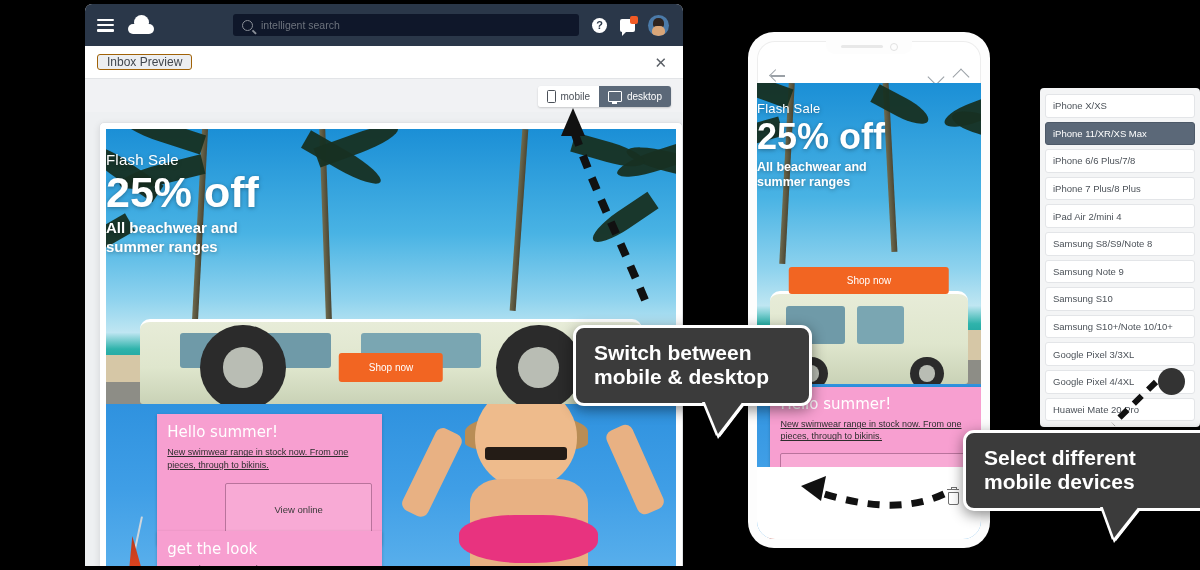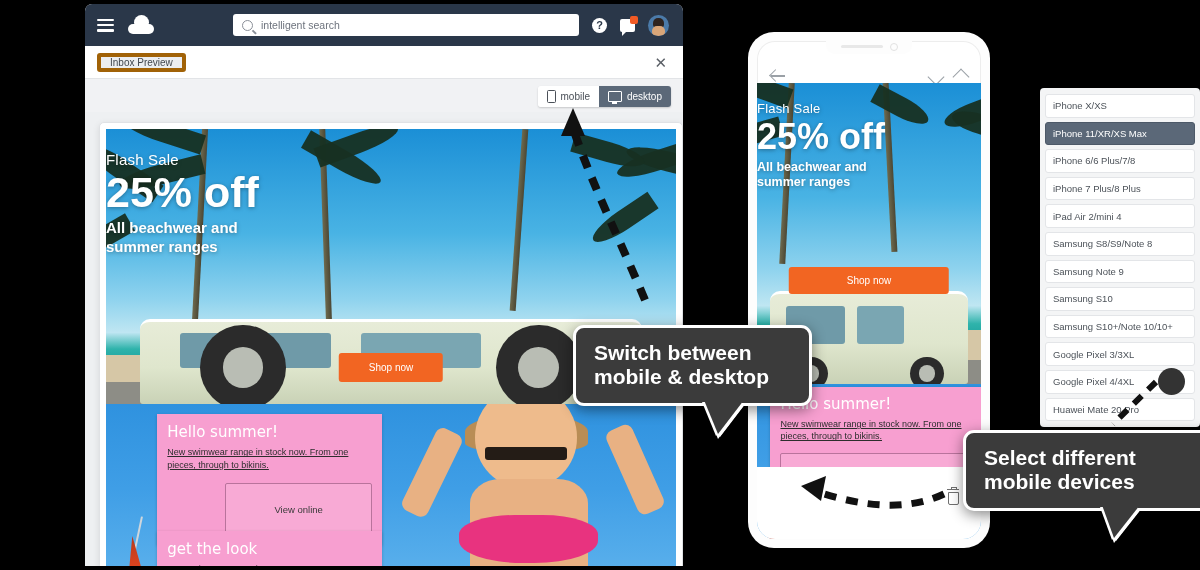--- a/index.html
+++ b/index.html
@@ -10,38 +10,38 @@
   
   .browser{position:absolute;left:85px;top:4px;width:598px;height:562px;
            background:#fff;border-radius:7px 7px 0 0;
            box-shadow:0 6px 26px rgba(0,0,0,.55);overflow:hidden;}
   .br-head{height:42px;background:#2a3749;display:flex;align-items:center;padding:0 12px;}
   .hamb{width:17px;height:13px;display:flex;flex-direction:column;justify-content:space-between;margin-right:14px;cursor:pointer;}
   .hamb i{display:block;height:2.6px;background:#fff;border-radius:1px;}
   .cloud{width:26px;height:18px;position:relative;}
   .cloud:before{content:"";position:absolute;left:0;bottom:0;width:26px;height:10px;background:#fff;border-radius:6px;}
   .cloud:after{content:"";position:absolute;left:6px;bottom:4px;width:15px;height:15px;background:#fff;border-radius:50%;}
-  .searchbox{flex:0 0 auto;width:328px;height:22px;background:#ffffff;border-radius:3px;
+  .searchbox{flex:0 0 auto;width:328px;height:22px;background:#0f172a;border-radius:3px;
              margin-left:79px;display:flex;align-items:center;padding:0 9px;}
   .mag{width:9px;height:9px;border:1.5px solid #8a8f98;border-radius:50%;position:relative;flex:0 0 auto;}
   .mag:after{content:"";position:absolute;right:-4px;bottom:-3px;width:4.5px;height:1.5px;background:#8a8f98;transform:rotate(45deg);}
   .searchtxt{font-size:10.5px;color:#6d737d;margin-left:8px;}
   .hd-right{margin-left:auto;display:flex;align-items:center;gap:13px;padding-right:2px;}
   .ic-help{width:15px;height:15px;border-radius:50%;background:#fff;color:#2a3749;
            font-size:11px;font-weight:bold;display:flex;align-items:center;justify-content:center;}
   .ic-chat{width:15px;height:13px;position:relative;}
   .ic-chat .bub{position:absolute;inset:0;background:#fff;border-radius:2px;}
   .ic-chat .bub:after{content:"";position:absolute;left:2px;bottom:-4px;border-left:4px solid #fff;border-bottom:4px solid transparent;}
   .ic-chat .dot{position:absolute;right:-3px;top:-3px;width:8px;height:8px;background:#f15a24;border-radius:2px;}
   .avatar{width:21px;height:21px;border-radius:50%;background:#4b7aa8;position:relative;overflow:hidden;}
   .avatar:before{content:"";position:absolute;left:5px;top:3px;width:11px;height:9px;background:#2e2420;border-radius:5px 5px 2px 2px;}
   .avatar:after{content:"";position:absolute;left:4px;top:11px;width:13px;height:11px;background:#d9a679;border-radius:5px;}
 
   .br-tabbar{height:32px;background:#fff;border-bottom:1px solid #e2e4e7;display:flex;align-items:center;padding:0 12px;}
-  .tab{background:#eceef1;border:4px solid #a16207;border-radius:3px;padding:0 9px;font-size:10px;color:#41474f;}
+  .tab{background:#eceef1;border:1px solid #a16207;border-radius:3px;padding:0 9px;font-size:12px;color:#41474f;}
   .closex{margin-left:auto;font-size:15px;color:#5a5f66;line-height:1;padding:2px 4px;cursor:pointer;}
 
   .br-toolbar{height:34px;background:#f1f2f4;display:flex;align-items:center;justify-content:flex-end;padding:0 12px;}
   .seg{display:flex;border-radius:3px;overflow:hidden;box-shadow:0 1px 2px rgba(0,0,0,.18);}
   .seg .sg{display:flex;align-items:center;gap:5px;padding:4px 9px;font-size:10px;background:#fff;color:#4a5058;}
   .seg .sg.on{background:#5b6878;color:#fff;}
   .ic-phone{width:7px;height:11px;border:1.4px solid currentColor;border-radius:1.5px;}
   .ic-mon{width:12px;height:9px;border:1.4px solid currentColor;border-radius:1px;position:relative;}
   .ic-mon:after{content:"";position:absolute;left:3.5px;bottom:-3.5px;width:5px;height:2px;background:currentColor;}
 

